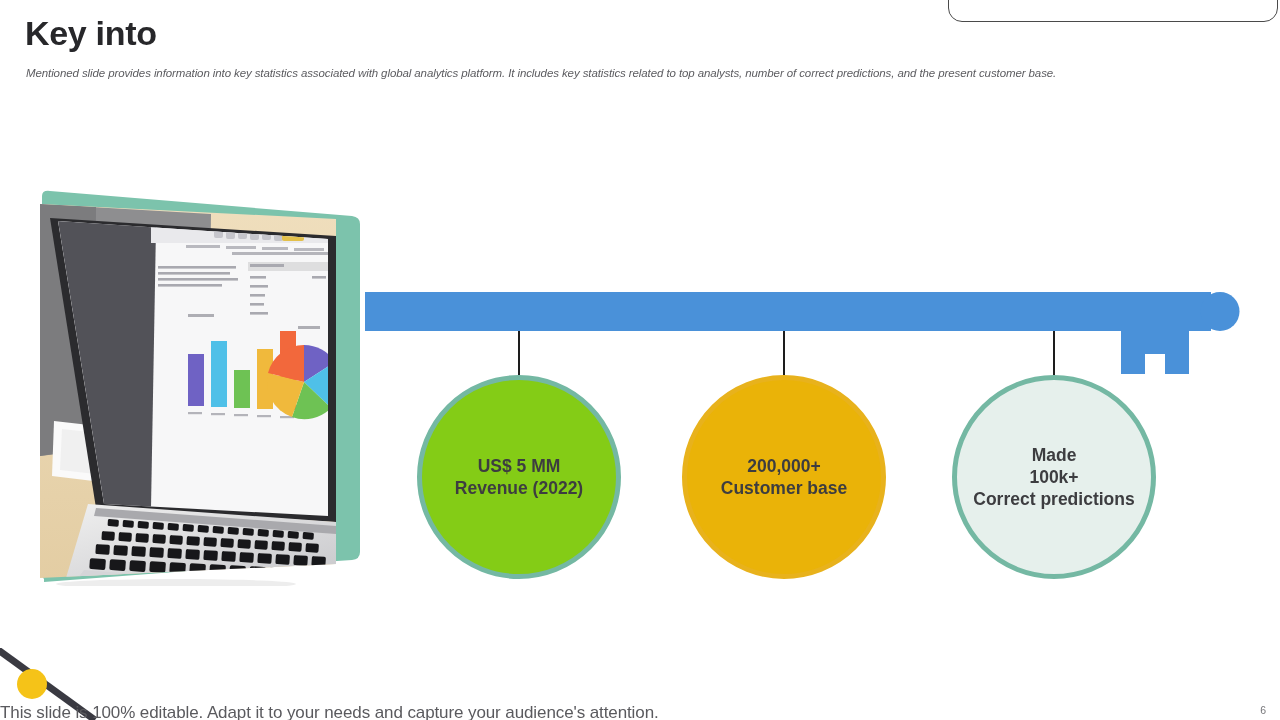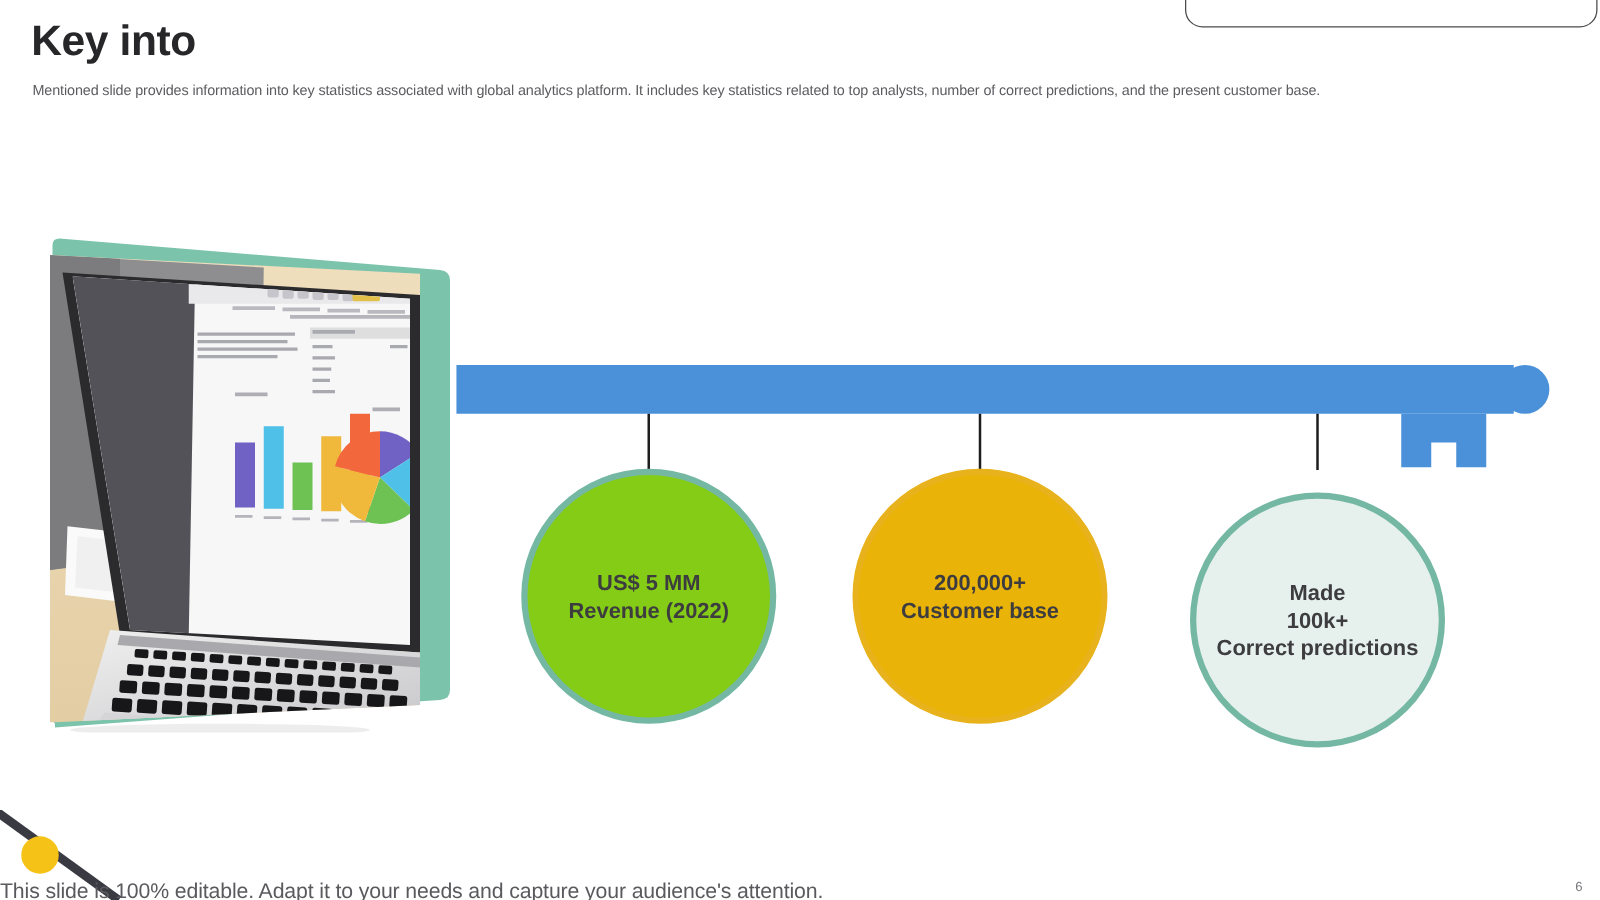--- a/index.html
+++ b/index.html
@@ -30,20 +30,21 @@
   }
   #slide-subtitle {
     position: absolute;
     left: 26px;
     top: 65px;
     font-size: 11.5px;
     color: #5c5c60;
     line-height: 17px;
     letter-spacing: -0.1px;
     white-space: nowrap;
+    font-style: italic;
   }
 
   
   #topright-outline {
     position: absolute;
     left: 948px;
     top: -24px;
     width: 330px;
     height: 46px;
     border: 1.3px solid #4a4a4a;
@@ -337,21 +338,21 @@
 <div class="fact-circle" style="left:417px; top:375px; border:5px solid #74b8a3; background:#84cc16;">
   <div class="fact-label">US$ 5 MM
 Revenue (2022)</div>
 </div>
 
 <div class="fact-circle" style="left:682px; top:375px; border:5px solid #e8b21c; background:#eab308;">
   <div class="fact-label">200,000+
 Customer base</div>
 </div>
 
-<div class="fact-circle" style="left:952px; top:394px; border:5px solid #74b8a3; background:#e6f0ec;">
+<div class="fact-circle" style="left:952px; top:375px; border:5px solid #74b8a3; background:#e6f0ec;">
   <div class="fact-label">Made
 100k+
 Correct predictions</div>
 </div>
 
 <div id="footer-note">This slide is 100% editable. Adapt it to your needs and capture your audience's attention.</div>
 
 <div id="page-number">6</div>
 
 </body></html>

